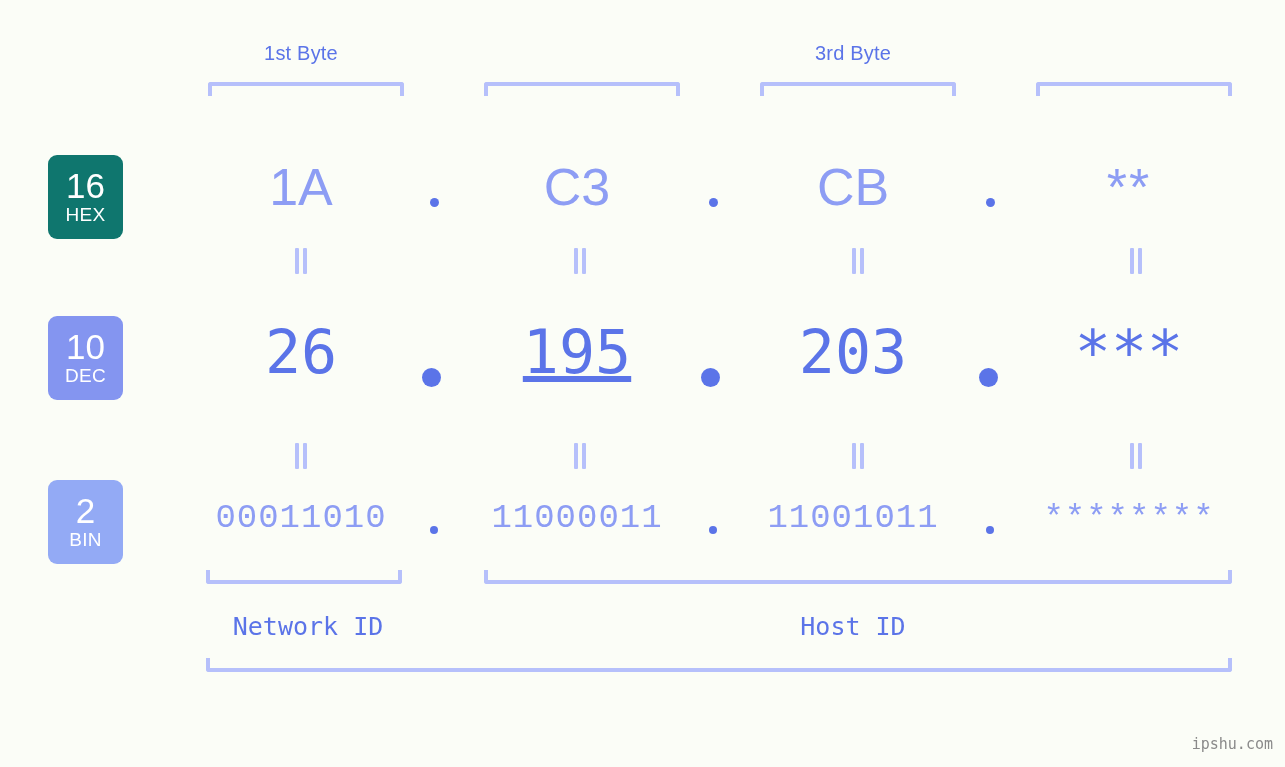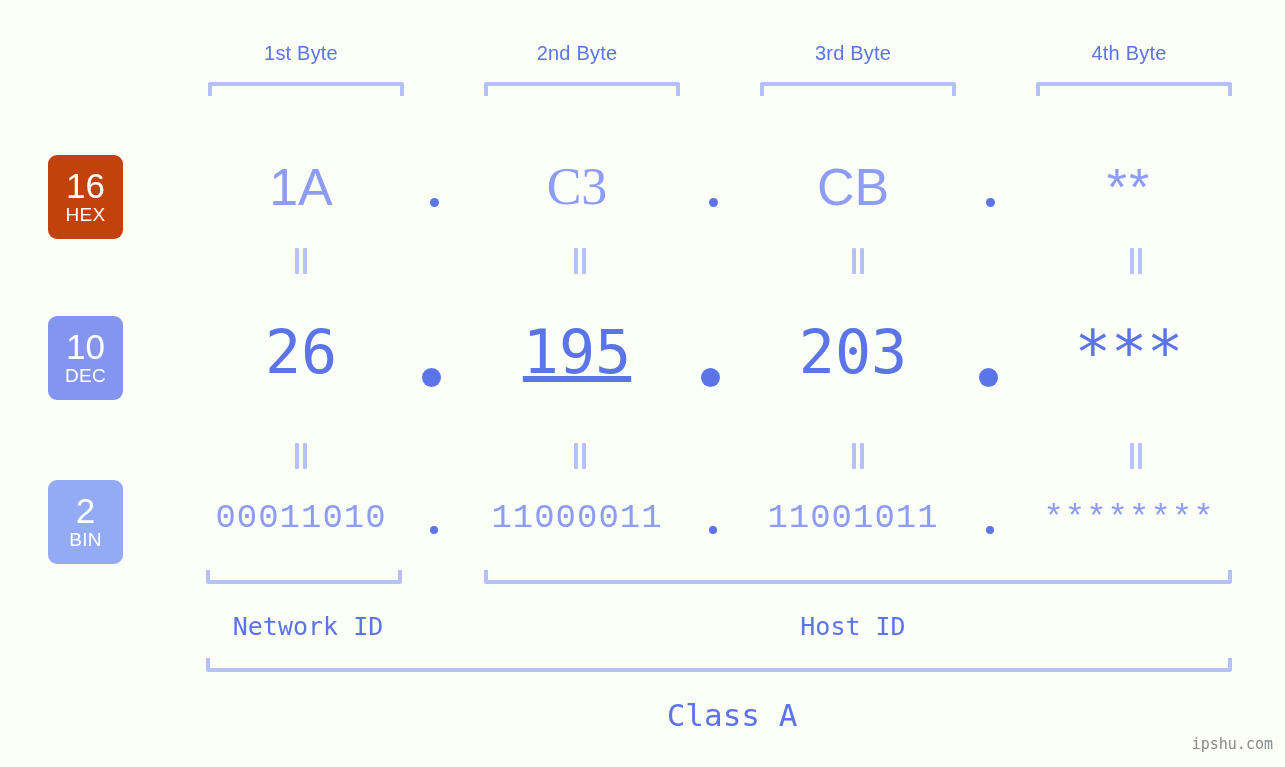--- a/index.html
+++ b/index.html
@@ -184,49 +184,47 @@
     color: #8a8a8a;
     white-space: nowrap;
   }
 </style>
 </head>
 <body>
 
 <div id="stage">
 
   <div class="byte-header" style="left:196px;width:210px;">1st Byte</div>
-  <div class="byte-header" style="left:472px;width:210px;">2nd Byte</div>
   <div class="byte-header" style="left:748px;width:210px;">3rd Byte</div>
-  <div class="byte-header" style="left:1024px;width:210px;">4th Byte</div>
 
   <div class="bracket-down" style="left:208px;top:82px;width:196px;"></div>
   <div class="bracket-down" style="left:484px;top:82px;width:196px;"></div>
   <div class="bracket-down" style="left:760px;top:82px;width:196px;"></div>
   <div class="bracket-down" style="left:1036px;top:82px;width:196px;"></div>
 
-  <div class="base-badge" style="top:155px;height:84px;background:#c2410c;">
+  <div class="base-badge" style="top:155px;height:84px;background:#0f766e;">
     <div class="num">16</div>
     <div class="nm">HEX</div>
   </div>
 
   <div class="base-badge" style="top:316px;height:84px;background:#8495f0;">
     <div class="num">10</div>
     <div class="nm">DEC</div>
   </div>
 
   <div class="base-badge" style="top:480px;height:84px;background:#93aaf5;">
     <div class="num">2</div>
     <div class="nm">BIN</div>
   </div>
 
   <div class="hex-row">
     <div class="val-cell" style="left:196px;width:210px;">1A</div>
     <div class="dot hex-dot" style="left:430px;top:198px;"></div>
 
-    <div class="val-cell" style="left:472px;width:210px;font-family:Liberation Serif, serif;">C3</div>
+    <div class="val-cell" style="left:472px;width:210px;">C3</div>
     <div class="dot hex-dot" style="left:709px;top:198px;"></div>
 
     <div class="val-cell" style="left:748px;width:210px;">CB</div>
     <div class="dot hex-dot" style="left:986px;top:198px;"></div>
 
     <div class="val-cell masked" style="left:1024px;width:210px;">**</div>
   </div>
 
   <div class="eq" style="left:293px;top:248px;"></div>
   <div class="eq" style="left:572px;top:248px;"></div>
@@ -264,17 +262,16 @@
     <div class="val-cell" style="left:1024px;width:210px;">********</div>
   </div>
 
   <div class="bracket-up" style="left:206px;top:570px;width:196px;"></div>
   <div class="bracket-up" style="left:484px;top:570px;width:748px;"></div>
 
   <div class="id-label" style="left:203px;width:210px;top:611px;">Network ID</div>
   <div class="id-label" style="left:748px;width:210px;top:611px;">Host ID</div>
 
   <div class="bracket-up" style="left:206px;top:658px;width:1026px;"></div>
-  <div class="class-label" style="left:620px;width:224px;top:695px;">Class A</div>
 
   <div class="watermark">ipshu.com</div>
 
 </div>
 
 </body></html>

